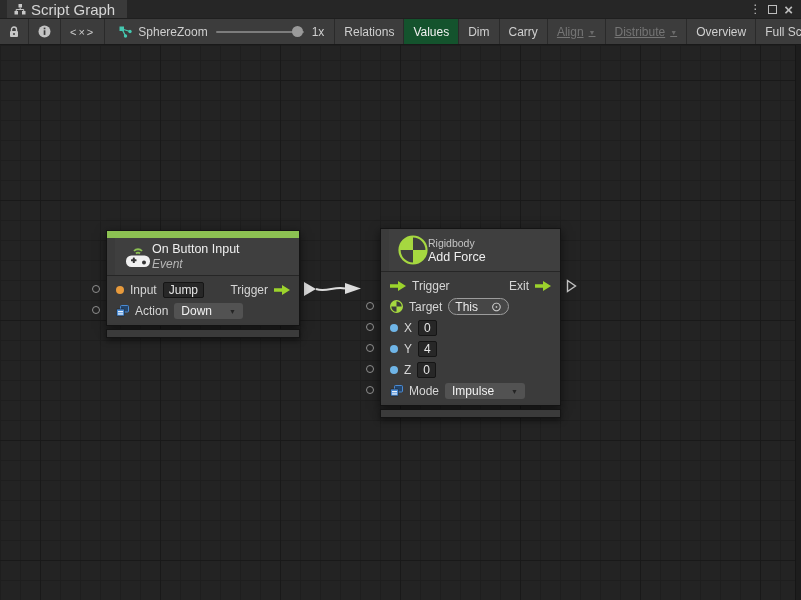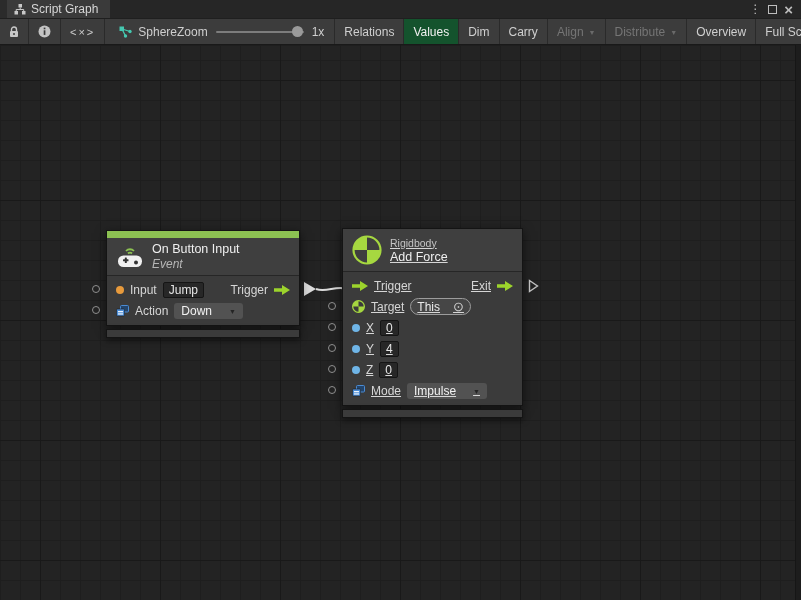--- a/index.html
+++ b/index.html
@@ -5,34 +5,34 @@
   * { margin:0; padding:0; box-sizing:border-box; }
   body { background:#111; font-family:"Liberation Sans", sans-serif; }
   .window { position:relative; width:801px; height:600px; background:#232323; overflow:hidden;
             color:#d6d6d6; font-size:12px; }
 
   
   .tabbar { position:absolute; left:0; top:0; width:100%; height:18px; background:#262626;
             display:flex; align-items:stretch; }
   .tabbar-sliver { width:7px; background:#2b2b2b; }
   .tab { background:#3a3a3a; display:flex; align-items:center; gap:5px; padding:0 12px 0 7px; }
-  .tab-label { color:#d6d6d6; font-size:12px; }
+  .tab-label { color:#d6d6d6; font-size:15px; }
   .win-controls { margin-left:auto; display:flex; align-items:center; gap:7px; padding-right:8px; color:#bdbdbd; }
   .kebab { font-size:12px; line-height:1; }
   .max-box { width:9px; height:9px; border:1.5px solid #bdbdbd; }
   .close-x { font-size:15px; line-height:1; font-weight:bold; }
 
   
   .toolbar { position:absolute; left:0; top:18px; width:100%; height:27px; background:#3c3c3c;
              border-top:1px solid #1f1f1f; border-bottom:1px solid #191919;
              display:flex; align-items:stretch; color:#cfcfcf; }
   .tbtn { display:flex; align-items:center; gap:5px; padding:0 9px; border-right:1px solid #2a2a2a;
           white-space:nowrap; }
   .tbtn.active { background:#14532d; color:#f0f0f0; }
-  .tbtn.disabled { color:#757575; }
+  .tbtn.disabled { color:#757575;text-decoration:underline; }
   .code-btn { width:72px; justify-content:center; letter-spacing:2px; font-size:11px; }
   .mid { flex:1; display:flex; align-items:center; border-right:1px solid #2a2a2a; padding:0 10px 0 14px; }
   .graph-ref { display:flex; align-items:center; gap:6px; }
   .zoom-group { margin-left:auto; display:flex; align-items:center; gap:8px; }
   .zoom-track { position:relative; width:88px; height:2px; background:#7d7d7d; border-radius:1px; }
   .zoom-knob { position:absolute; top:-5px; left:76px; width:11px; height:11px; border-radius:50%; background:#9a9a9a; }
   .caret { font-size:7px; line-height:1; position:relative; top:1px; }
   .tbtn .caret { color:#9a9a9a; } .tbtn.disabled .caret { color:#6a6a6a; }
 
   
@@ -45,21 +45,21 @@
     background-position: 40px 0, 0 35px, 0 0, 0 15px; overflow:visible; }
   .scroll-track { position:absolute; right:0; top:0; width:6px; height:100%; background:#1d1d1d;
                   border-left:1px solid #161616; }
 
   
   .node { position:absolute; }
   .node-main { background:#3b3b3b; border:1px solid #141414; box-shadow:0 3px 10px rgba(0,0,0,.55); }
   .node-footer { height:9px; background:#3b3b3b; border:1px solid #141414; margin-top:3px;
                  box-shadow:0 2px 6px rgba(0,0,0,.5); }
   .accent-bar { height:7px; background:#8cc152; }
-  .node-header { display:flex; align-items:center; gap:8px; padding:4px 9px; background:#3f3f3f; }
+  .node-header { display:flex; align-items:center; padding:4px 9px; background:#3f3f3f;margin-left:8px; }
   .node-header .txt { display:flex; flex-direction:column; justify-content:center; }
   .node-title { color:#efefef; font-size:12.5px; }
   .node-sub { color:#b5b5b5; font-size:12px; margin-top:1px;font-style:italic; }
   .node-kicker { color:#c4c4c4; font-size:10.5px; margin-bottom:1px; }
   .node-rows { border-top:1px solid #262626; padding:3px 0 4px; }
   .nrow { position:relative; height:21px; display:flex; align-items:center; gap:6px; padding:0 9px; }
   .nrow .spacer { flex:1; }
   .port-circle { position:absolute; left:-15px; top:6px; width:8px; height:8px; border:1.4px solid #8e8e8e;
                  border-radius:50%; background:transparent; }
   .dot { width:8px; height:8px; border-radius:50%; flex:0 0 auto; }
@@ -228,21 +228,21 @@
             <span class="dropdown">
               <span>Down</span>
               <span class="caret">▼</span>
             </span>
           </div>
         </div>
       </div>
       <div class="node-footer"></div>
     </div>
 
-    <div class="node" style="left:342px; top:183px; width:181px;text-decoration:underline;">
+    <div class="node" style="left:380px; top:183px; width:181px;">
       <div class="node-main">
         <div class="node-header" style="padding:6px 9px;">
           <span>
             <svg width="30" height="30" viewBox="0 0 30 30">
               <circle cx="15" cy="15" r="13.5" fill="#a6d840"></circle>
               <path d="M15 15 L15 1.5 A13.5 13.5 0 0 1 28.5 15 z" fill="#3f3f3f"></path>
               <path d="M15 15 L15 28.5 A13.5 13.5 0 0 1 1.5 15 z" fill="#3f3f3f"></path>
               <circle cx="15" cy="15" r="13.5" fill="none" stroke="#a6d840" stroke-width="2.2"></circle>
             </svg>
           </span>

